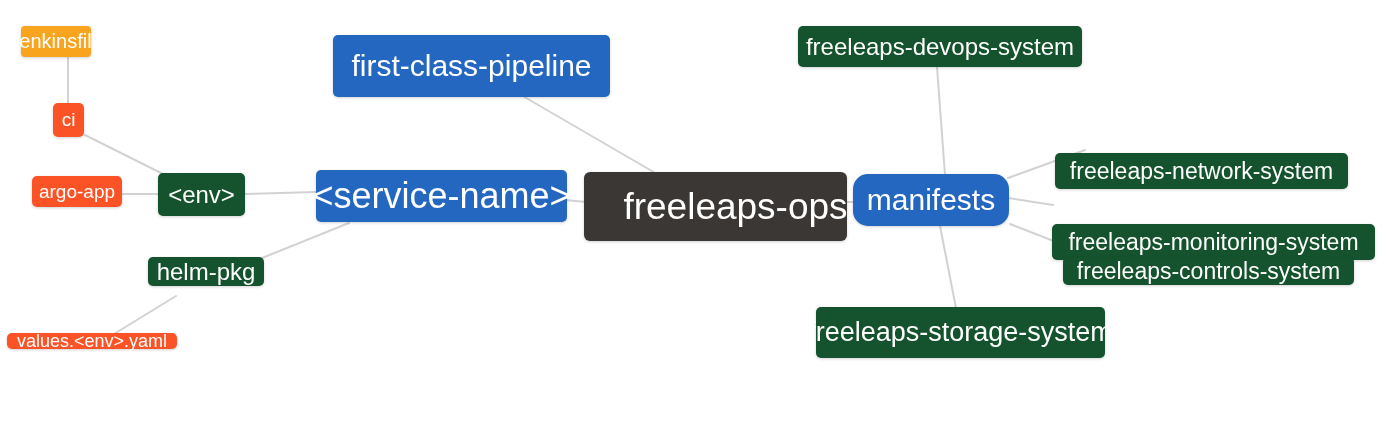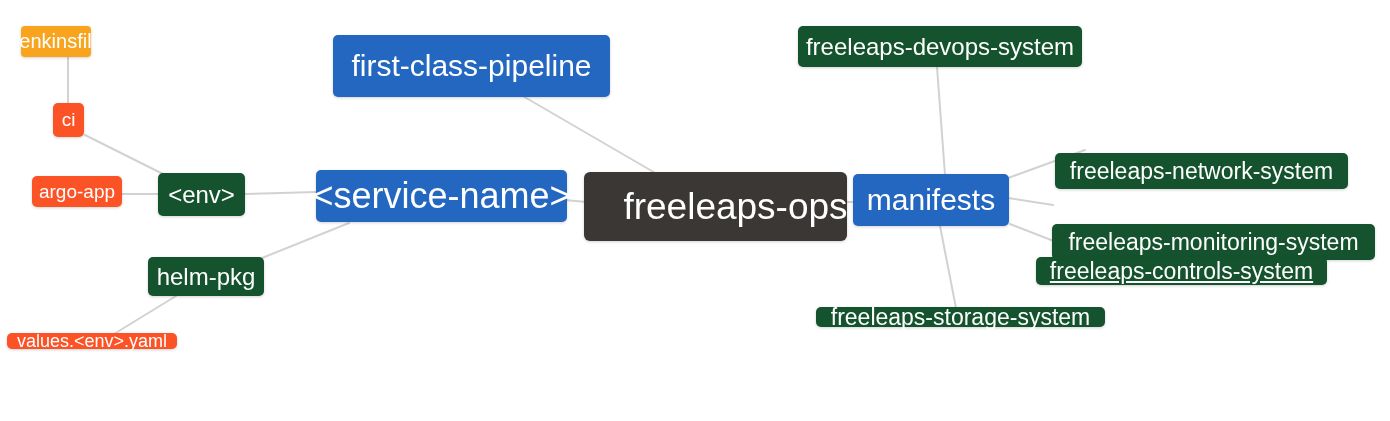--- a/index.html
+++ b/index.html
@@ -47,31 +47,31 @@
   .lvl-branch { background: #2467c0; }
   .lvl-sub    { background: #14532d; }
   .lvl-leaf   { background: #fb5226; }
   .lvl-file   { background: #f8a41f; border-radius: 4px; }
 
   
   .n-jenkinsfile { left: 21px;   top: 26px;  width: 70px;  height: 31px; font-size: 20px; }
   .n-ci          { left: 53px;   top: 103px; width: 31px;  height: 34px; font-size: 19px; }
   .n-argo        { left: 32px;   top: 176px; width: 90px;  height: 31px; font-size: 19px; }
   .n-env         { left: 158px;  top: 173px; width: 87px;  height: 43px; font-size: 24px; text-align: right; }
-  .n-helm        { left: 148px;  top: 257px; width: 116px; height: 39px; font-size: 24px; }
+  .n-helm        { left: 148px;  top: 257px; width: 116px; height: 29px; font-size: 24px; }
   .n-values      { left: 7px;    top: 333px; width: 170px; height: 16px; font-size: 18px; }
   .n-pipeline    { left: 333px;  top: 35px;  width: 277px; height: 62px; font-size: 30px; }
   .n-service     { left: 316px;  top: 170px; width: 251px; height: 52px; font-size: 36px; }
   .n-ops         { left: 584px;  top: 172px; width: 263px; height: 69px; font-size: 37px; }
-  .n-manifests   { left: 853px;  top: 174px; width: 156px; height: 52px; font-size: 30px; }
+  .n-manifests   { left: 853px;  top: 174px; width: 156px; height: 52px; font-size: 30px; border-radius: 15px; }
   .n-devops      { left: 798px;  top: 26px;  width: 284px; height: 41px; font-size: 24px; }
   .n-network     { left: 1055px; top: 113px; width: 293px; height: 36px; font-size: 23px; margin-top: 40px; }
   .n-monitoring  { left: 1052px; top: 188px; width: 323px; height: 36px; font-size: 23px; margin-top: 36px; }
-  .n-controls    { left: 1036px; top: 257px; width: 291px; height: 28px; font-size: 23px; text-decoration: underline; }
-  .n-storage     { left: 816px;  top: 307px; width: 289px; height: 20px; font-size: 23px; }
+  .n-controls    { left: 1063px; top: 257px; width: 291px; height: 28px; font-size: 23px; }
+  .n-storage     { left: 816px;  top: 307px; width: 289px; height: 51px; font-size: 27px; }
 </style>
 </head>
 <body>
 
 <div class="canvas">
 
   <svg class="edges-svg" viewBox="0 0 1390 421" xmlns="http://www.w3.org/2000/svg">
     <line x1="68" y1="57" x2="68" y2="104"></line>
     <line x1="85" y1="135" x2="167" y2="176"></line>
     <line x1="122" y1="194" x2="158" y2="194"></line>

